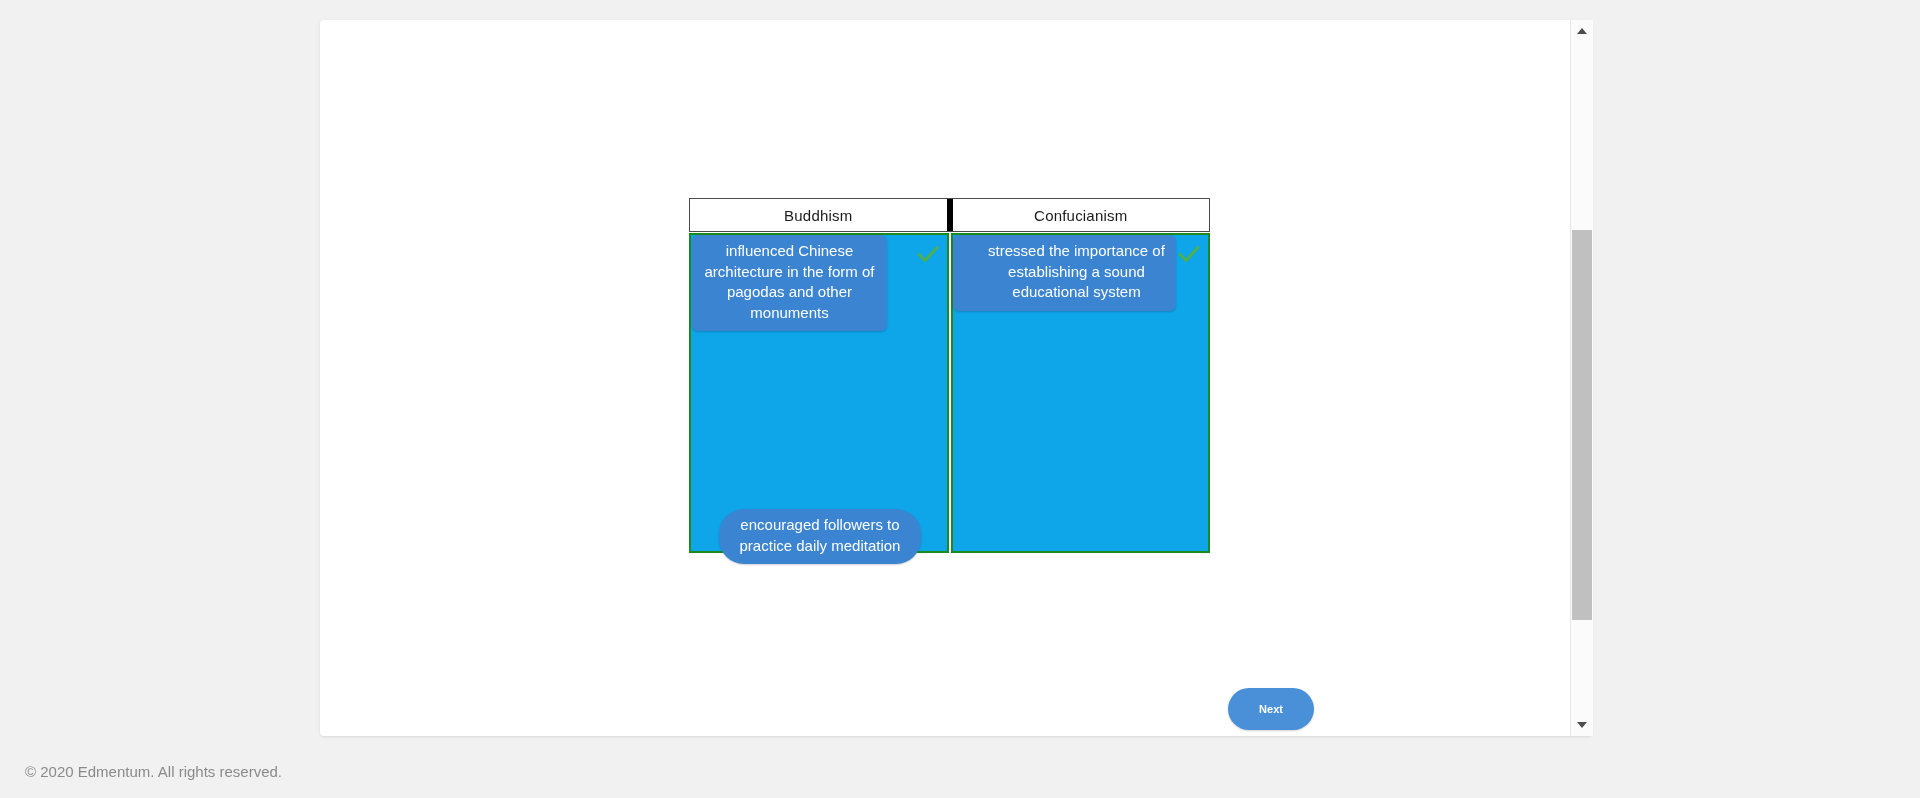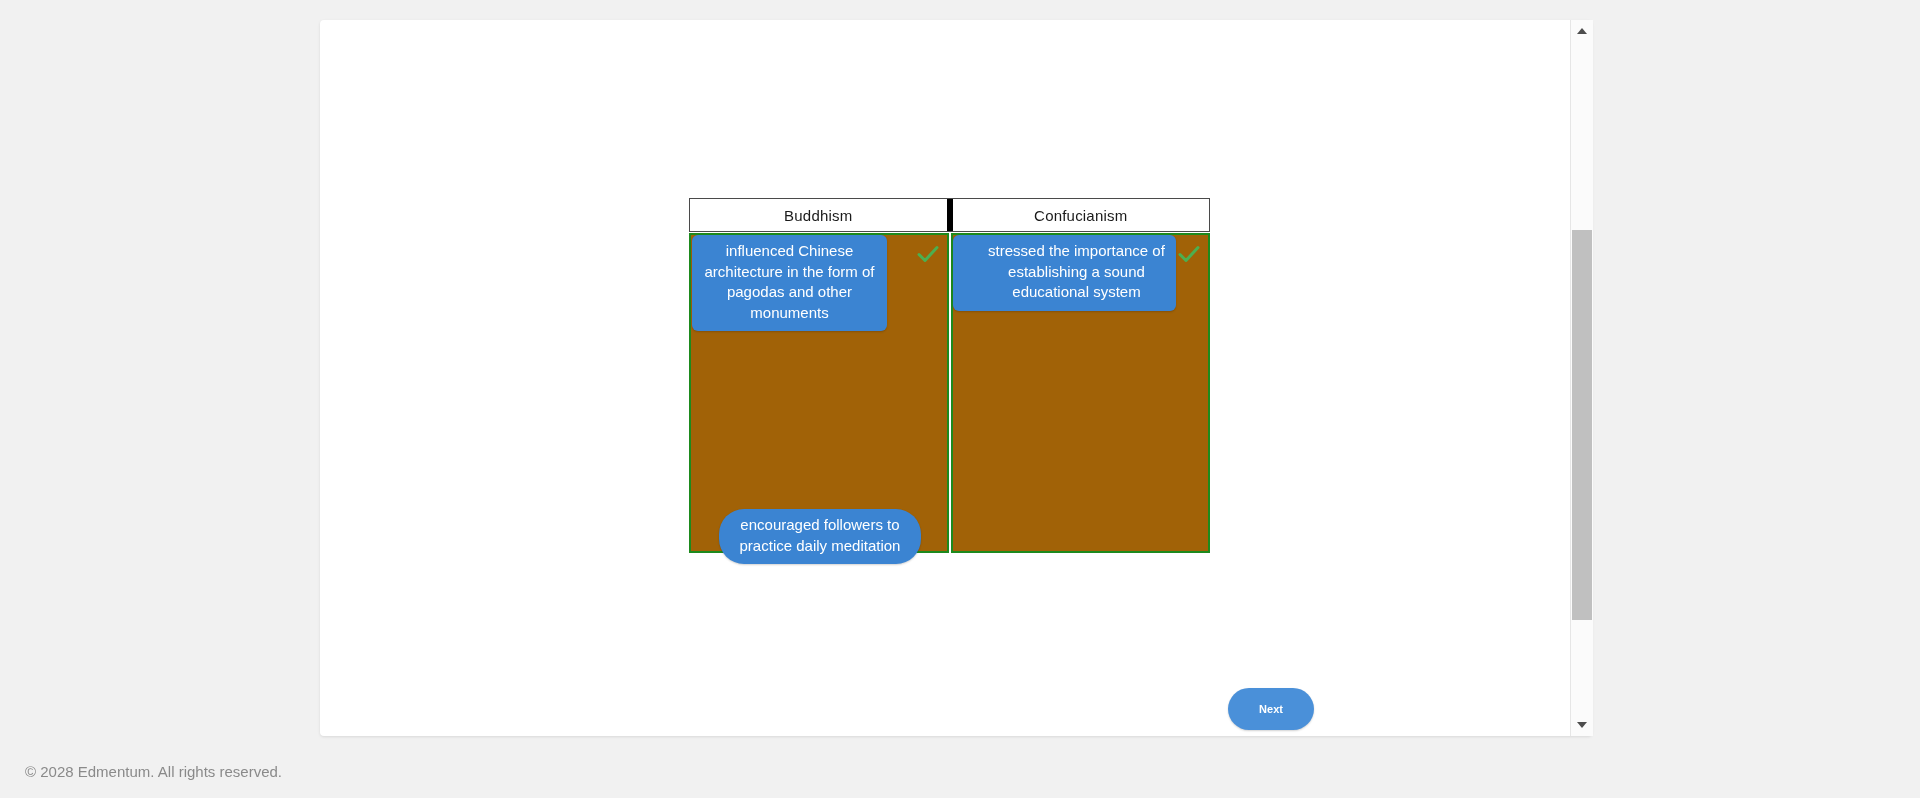--- a/index.html
+++ b/index.html
@@ -113,21 +113,21 @@
     display: flex;
     width: 521px;
     margin-top: 1px;
   }
 
   .dropzone {
     position: relative;
     flex: 1 1 0;
     height: 320px;
     border: 2px solid #1d8a1d;
-    background: #a16207;
+    background: #0ea5e9;
   }
   .dropzone + .dropzone {
     margin-left: 2px;
   }
 
   
   .tile {
     position: absolute;
     background: #3b84d2;
     color: #ffffff;
@@ -260,16 +260,16 @@
         <div class="scroll-thumb"></div>
       </div>
       <div class="scroll-arrow down">
         <span class="arrow-tri down"></span>
       </div>
     </div>
 
   </div>
 
   <div class="footer">
-    <span class="footer-text">© 2028 Edmentum. All rights reserved.</span>
+    <span class="footer-text">© 2020 Edmentum. All rights reserved.</span>
   </div>
 
 </div>
 
 </body></html>

